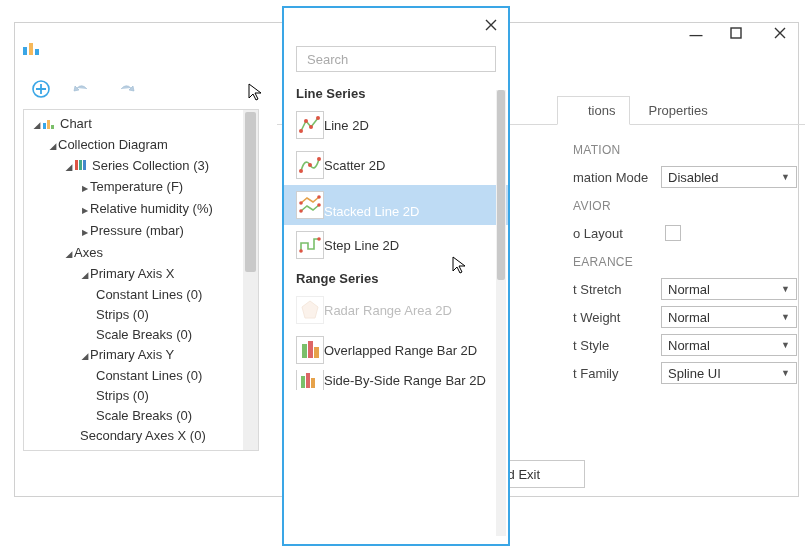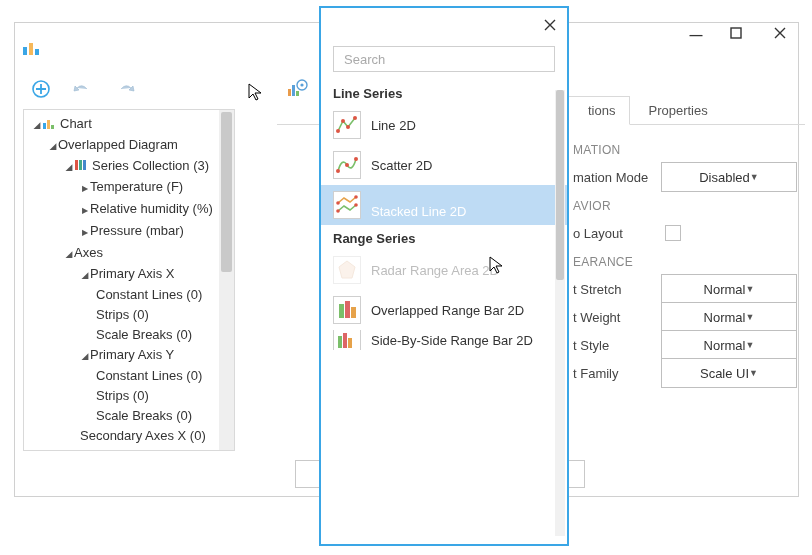--- a/index.html
+++ b/index.html
@@ -9,21 +9,21 @@
     position: absolute; left: 14px; top: 22px; width: 785px; height: 475px;
     border: 1px solid #d0d0d0; background: #fff;
   }
   .window-ctrls { position: absolute; right: 4px; top: 4px; display: flex; gap: 24px; }
   .window-ctrls span { width: 20px; text-align:center; color:#333; cursor:default; }
   .toolbar { position: absolute; left: 14px; top: 54px; display: flex; align-items: center; gap: 18px; }
   .tb-btn { width: 24px; height: 24px; display:flex; align-items:center; justify-content:center; }
   .logo-icon { position:absolute; left:6px; top:16px; }
 
   .left-panel {
-    position:absolute; left:8px; top:86px; width:212px; height:342px;
+    position:absolute; left:8px; top:86px; width:236px; height:342px;
     border:1px solid #d9d9d9; background:#fff; overflow:hidden;
   }
   .tree { padding: 4px 0 4px 4px; color:#333; line-height: 20px; }
   .tree-line { white-space: nowrap; }
   .arrow { display:inline-block; width:10px; text-align:center; color:#565656; font-size:11px; }
   .arrow.expanded::before { content:"◢"; font-size:9px; }
   .arrow.collapsed::before { content:"▶"; font-size:8px; }
   .node-icon { display:inline-block; width:14px; height:14px; vertical-align:-2px; margin-right:4px; }
   .i1{padding-left:4px}.i2{padding-left:20px}.i3{padding-left:36px}.i4{padding-left:52px}.i5{padding-left:68px}
   .left-scroll { position:absolute; right:0; top:0; bottom:0; width:15px; background:#efefef; }
@@ -31,39 +31,39 @@
 
   .right-panel { position:absolute; left:262px; top:74px; width:528px; height:380px; }
   .tabs { display:flex; gap:4px; border-bottom:1px solid #d9d9d9; padding-left:280px; height:28px; align-items:flex-end; }
   .tab { padding:6px 14px; color:#555; }
   .tab.active { border:1px solid #d9d9d9; border-bottom:1px solid #fff; background:#fff; position:relative; top:1px;padding-left:30px; }
   .props { padding: 10px 8px 8px 8px; color:#444; }
   .section-h { color:#888; font-size:12px; letter-spacing:0.3px; padding: 8px 0 6px 288px; }
   .prow { display:flex; align-items:center; height:28px; }
   .plabel { padding-left:288px; width:380px; color:#444; }
   .pctrl { flex:1; }
-  .combo { width:136px; height:30px; border:1px solid #bfbfbf; background:#fff; display:flex; align-items:center; justify-content:center; padding:0 6px; color:#333; }
+  .combo { width:136px; height:22px; border:1px solid #bfbfbf; background:#fff; display:flex; align-items:center; justify-content:space-between; padding:0 6px; color:#333; }
   .combo .caret { font-size:9px; color:#555; }
   .chk { width:16px; height:16px; border:1px solid #bfbfbf; background:#fff; }
 
   .bottom-btns { position:absolute; left:280px; bottom:8px; display:flex; gap:36px; }
   .btn { width:170px; height:28px; border:1px solid #c9c9c9; background:#fff; display:flex; align-items:center; justify-content:center; color:#333; }
 
   
   .popup {
-    position:absolute; left:282px; top:6px; width:250px; height:540px;
-    border:2px solid #3aa6e6; background:#fff; z-index:50;margin-left:37px;
+    position:absolute; left:282px; top:6px; width:228px; height:540px;
+    border:2px solid #3aa6e6; background:#fff; z-index:50;
   }
   .popup-close { position:absolute; right:6px; top:6px; width:22px; height:22px; display:flex; align-items:center; justify-content:center; color:#333; }
   .search { margin:38px 12px 8px 12px; height:26px; border:1px solid #cfcfcf; background:#fff; display:flex; align-items:center; padding:0 8px; color:#999; }
   .search input { border:0; outline:0; width:100%; font-size:13px; color:#333; background:transparent; }
   .search input::placeholder{ color:#aaa; }
   .group-h { font-weight:600; color:#333; padding:6px 12px 4px 12px; }
   .list { position:relative; }
-  .item { display:flex; align-items:center; gap:10px; padding:6px 12px; color:#333; }
+  .item { display:flex; align-items:center; gap:0; padding:6px 12px; color:#333; }
   .item.selected { background:#bedbf4; color:#fff;align-items:flex-end; }
   .item.selected .lbl { color:#fff; }
   .item.disabled .lbl { color:#bdbdbd; }
   .item .ico { width:28px; height:28px; border:1px solid #cfcfcf; background:#fff; display:flex; align-items:center; justify-content:center; }
   .list-scroll { position:absolute; right:2px; top:82px; width:10px; bottom:8px; background:#f1f1f1; }
   .list-scroll .thumb { position:absolute; left:1px; right:1px; top:0; height:190px; background:#c9c9c9; border-radius:2px; }
   .cursor { position:absolute; pointer-events:none; }
 
   svg { display:block; }
 </style>
@@ -124,21 +124,21 @@
       <path d="M1 1 L1 15 L5 11 L8 17 L10 16 L7 10 L13 10 Z" fill="#fff" stroke="#000" stroke-width="1"></path>
     </svg>
 
   <div class="left-panel">
     <div class="tree">
       <div class="tree-line i1"><span class="arrow expanded"></span><span class="node-icon"><svg width="14" height="14">
               <rect x="1" y="7" width="3" height="6" fill="#3aa6e6"></rect>
               <rect x="5" y="4" width="3" height="9" fill="#f6b85a"></rect>
               <rect x="9" y="9" width="3" height="4" fill="#7bbf6a"></rect>
             </svg></span><span>Chart</span></div>
-      <div class="tree-line i2"><span class="arrow expanded"></span><span>Overlapped Diagram</span></div>
+      <div class="tree-line i2"><span class="arrow expanded"></span><span>Collection Diagram</span></div>
       <div class="tree-line i3"><span class="arrow expanded"></span><span class="node-icon"><svg width="14" height="14">
               <rect x="1" y="2" width="3" height="10" fill="#d54"></rect>
               <rect x="5" y="2" width="3" height="10" fill="#4a8"></rect>
               <rect x="9" y="2" width="3" height="10" fill="#48c"></rect>
             </svg></span><span>Series Collection (3)</span></div>
       <div class="tree-line i4"><span class="arrow collapsed"></span><span>Temperature (F)</span></div>
       <div class="tree-line i4"><span class="arrow collapsed"></span><span>Relative humidity (%)</span></div>
       <div class="tree-line i4"><span class="arrow collapsed"></span><span>Pressure (mbar)</span></div>
       <div class="tree-line i3"><span class="arrow expanded"></span><span>Axes</span></div>
       <div class="tree-line i4"><span class="arrow expanded"></span><span>Primary Axis X</span></div>
@@ -204,21 +204,21 @@
             <div class="combo">
               <span>Normal</span>
               <span class="caret">▼</span>
             </div>
           </div>
       </div>
       <div class="prow">
         <div class="plabel">t Family</div>
         <div class="pctrl">
             <div class="combo">
-              <span>Scale UI</span>
+              <span>Spline UI</span>
               <span class="caret">▼</span>
             </div>
           </div>
       </div>
     </div>
   </div>
 
   <div class="bottom-btns">
     <div class="btn" style="width:84px; justify-content:flex-end; padding-right:14px">
         <span>el</span>
@@ -268,20 +268,30 @@
             <polyline points="3,10 9,5 15,9 21,4" fill="none" stroke="#e6a24a" stroke-width="1.6"></polyline>
             <polyline points="3,18 9,13 15,17 21,12" fill="none" stroke="#7bbf6a" stroke-width="1.6"></polyline>
             <circle cx="3" cy="10" r="1.8" fill="#d54"></circle>
             <circle cx="21" cy="4" r="1.8" fill="#d54"></circle>
             <circle cx="3" cy="18" r="1.8" fill="#d54"></circle>
             <circle cx="21" cy="12" r="1.8" fill="#d54"></circle>
           </svg>
         </span>
       <span class="lbl">Stacked Line 2D</span>
     </div>
+    <div class="item">
+      <span class="ico">
+          <svg width="24" height="24">
+            <polyline points="3,18 3,10 10,10 10,16 16,16 16,6 21,6" fill="none" stroke="#7bbf6a" stroke-width="1.6"></polyline>
+            <circle cx="3" cy="18" r="1.8" fill="#d54"></circle>
+            <circle cx="21" cy="6" r="1.8" fill="#d54"></circle>
+          </svg>
+        </span>
+      <span class="lbl">Step Line 2D</span>
+    </div>
 
     <div class="group-h">Range Series</div>
 
     <div class="item disabled">
       <span class="ico" style="opacity:.35">
           <svg width="24" height="24">
             <polygon points="12,3 20,9 17,20 7,20 4,9" fill="#f5dcc8" stroke="#e3bfa0"></polygon>
           </svg>
         </span>
       <span class="lbl">Radar Range Area 2D</span>

